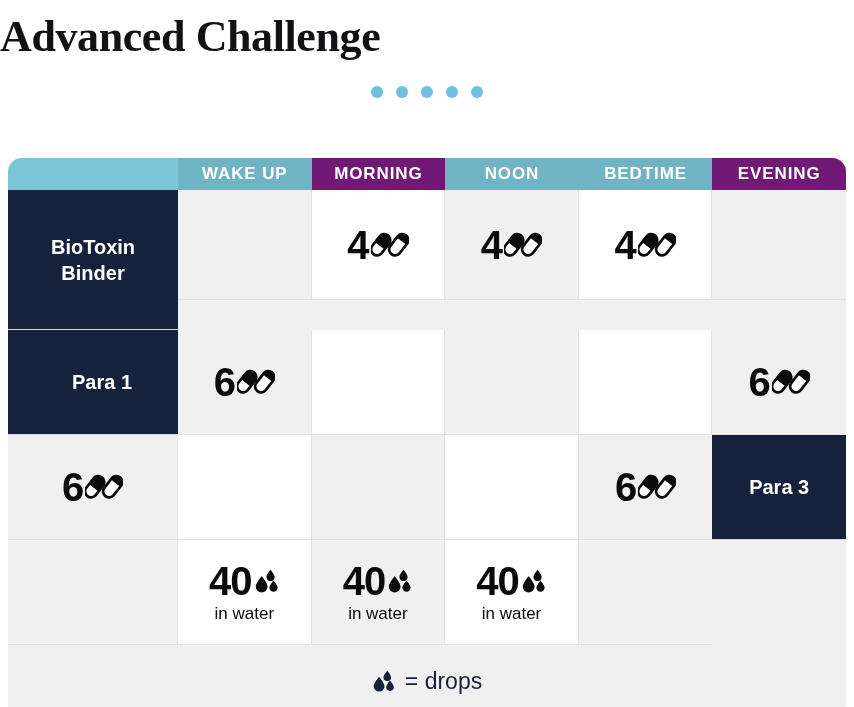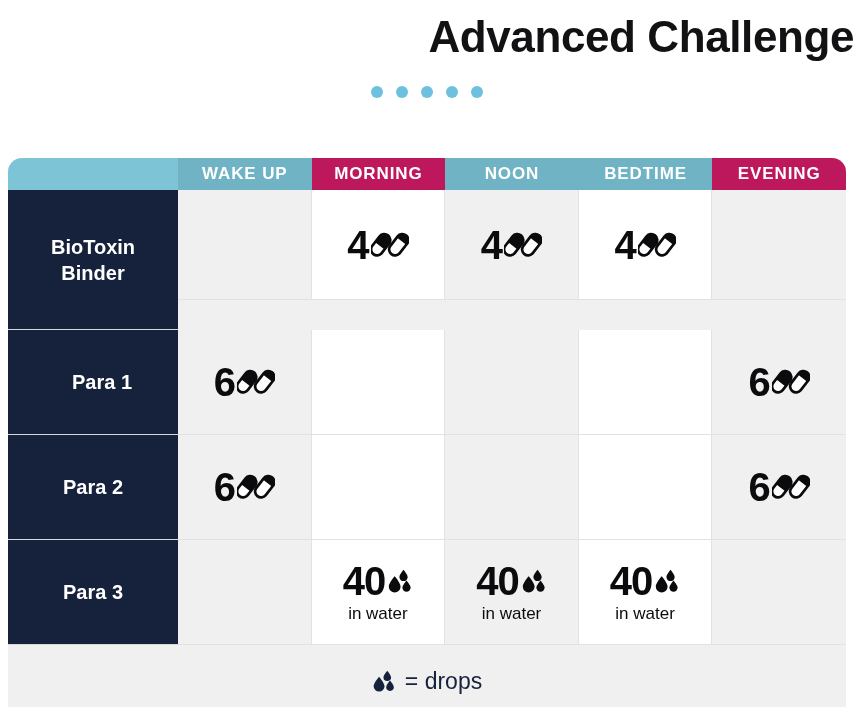--- a/index.html
+++ b/index.html
@@ -8,21 +8,22 @@
     width: 854px;
     height: 707px;
     background: #ffffff;
     font-family: "Liberation Sans", sans-serif;
     overflow: hidden;
   }
 
   
   .title-block {
     padding-top: 8px;
-    text-align: right;
+    text-align: left;
+    font-family: Liberation Serif, serif;
   }
   .page-title {
     font-size: 44px;
     font-weight: bold;
     color: #121214;
     letter-spacing: -0.4px;
     line-height: 58px;
   }
   .dot-row {
     margin-top: 20px;
@@ -59,21 +60,21 @@
     display: flex;
     align-items: center;
     justify-content: center;
     color: #ffffff;
     font-size: 17px;
     font-weight: bold;
     letter-spacing: 0.9px;
   }
   .hcell.blank   { background: #7DC4D6; }
   .hcell.shade-a { background: #6FB3C4; }
-  .hcell.shade-b { background: #be185d; }
+  .hcell.shade-b { background: #701a75; }
 
   
   .rlabel {
     background: #16213C;
     color: #ffffff;
     font-size: 20px;
     font-weight: bold;
     display: flex;
     align-items: center;
     justify-content: center;
@@ -244,21 +245,20 @@
                 <path d="M25 9.5h15" stroke="#0b0b0d" stroke-width="3.4"></path>
                 <path d="M32.5 2a7.5 7.5 0 0 0-7.5 7.5v0h15v0A7.5 7.5 0 0 0 32.5 2z" fill="#0b0b0d"></path>
                 <rect x="7" y="16" width="15" height="30" rx="7.5" fill="#ffffff" stroke="#0b0b0d" stroke-width="3.4"></rect>
                 <path d="M7 31h15" stroke="#0b0b0d" stroke-width="3.4"></path>
                 <path d="M14.5 16A7.5 7.5 0 0 0 7 23.5V31h15v-7.5A7.5 7.5 0 0 0 14.5 16z" fill="#0b0b0d"></path>
               </g>
             </svg>
           </span>
         </div>
       </div>
-      <div class="rlabel rowh-3" style="height: 105px;">Para 2</div>
       <div class="dcell bg-gray" style="height: 105px;">
         <div class="amount">
           <span class="num">6</span>
           <span>
             <svg width="38" height="38" viewBox="0 0 48 48">
               <g transform="rotate(38 24 24)">
                 <rect x="25" y="2" width="15" height="30" rx="7.5" fill="#ffffff" stroke="#0b0b0d" stroke-width="3.4"></rect>
                 <path d="M25 9.5h15" stroke="#0b0b0d" stroke-width="3.4"></path>
                 <path d="M32.5 2a7.5 7.5 0 0 0-7.5 7.5v0h15v0A7.5 7.5 0 0 0 32.5 2z" fill="#0b0b0d"></path>
                 <rect x="7" y="16" width="15" height="30" rx="7.5" fill="#ffffff" stroke="#0b0b0d" stroke-width="3.4"></rect>

